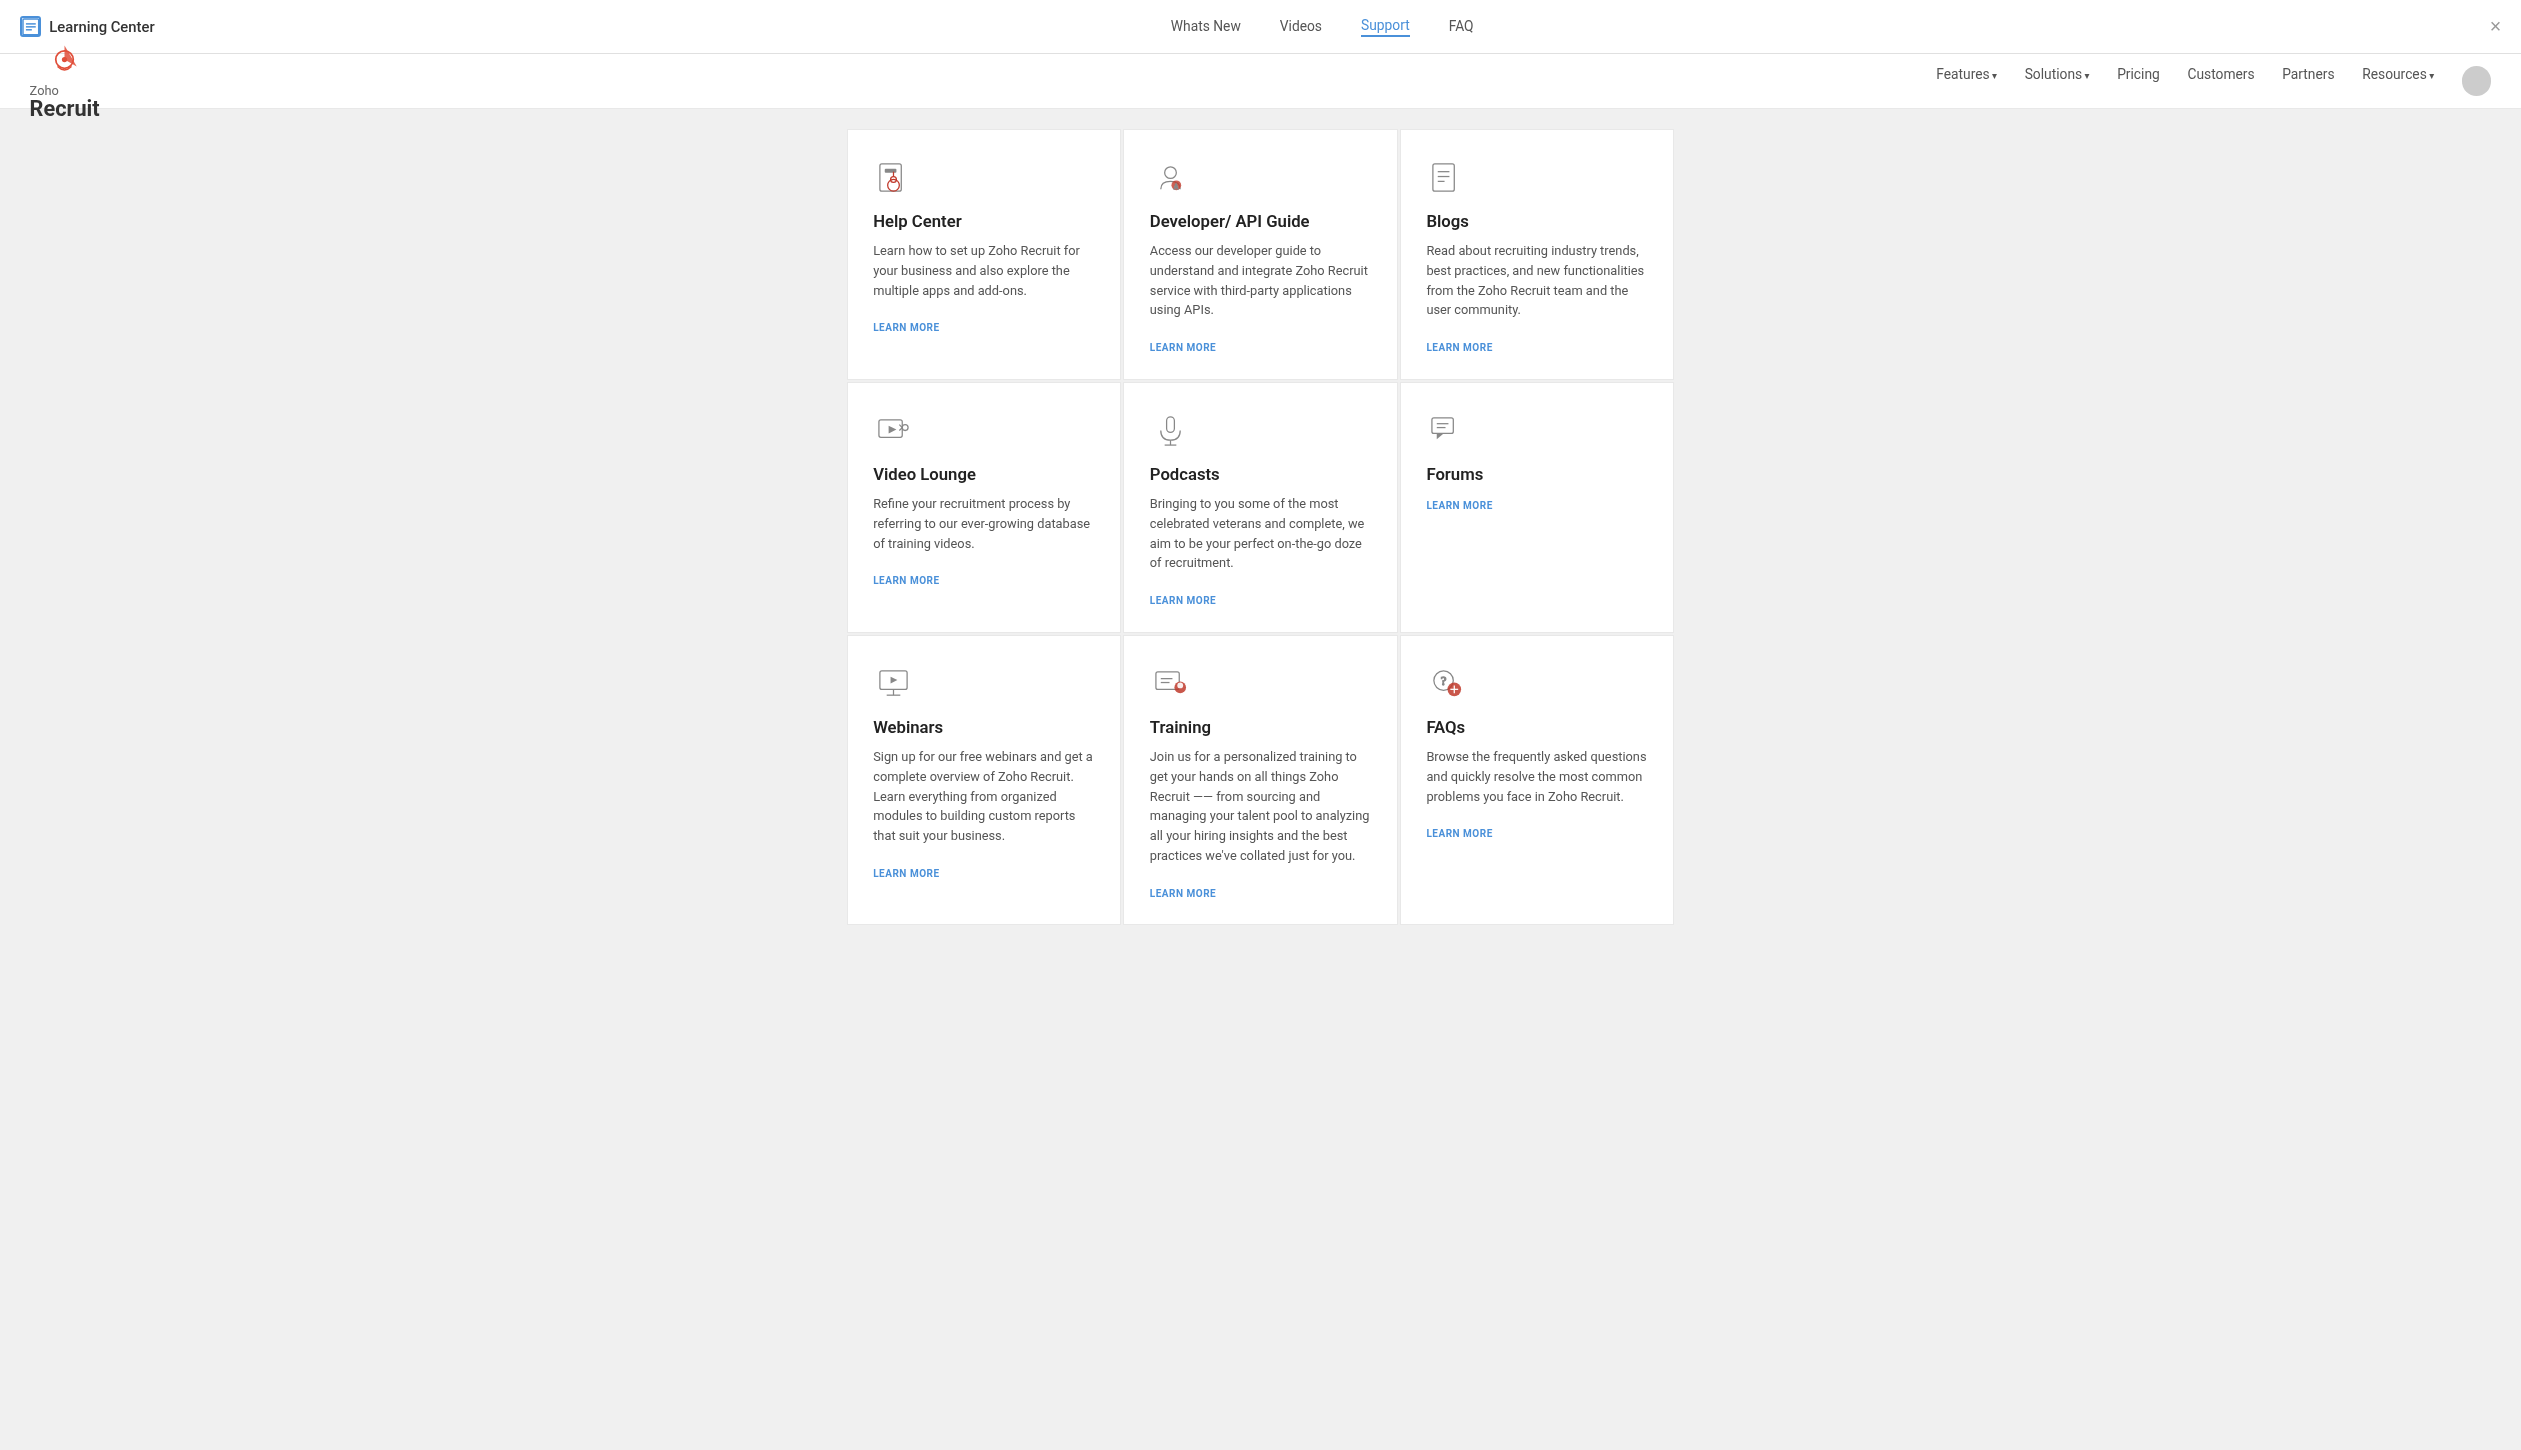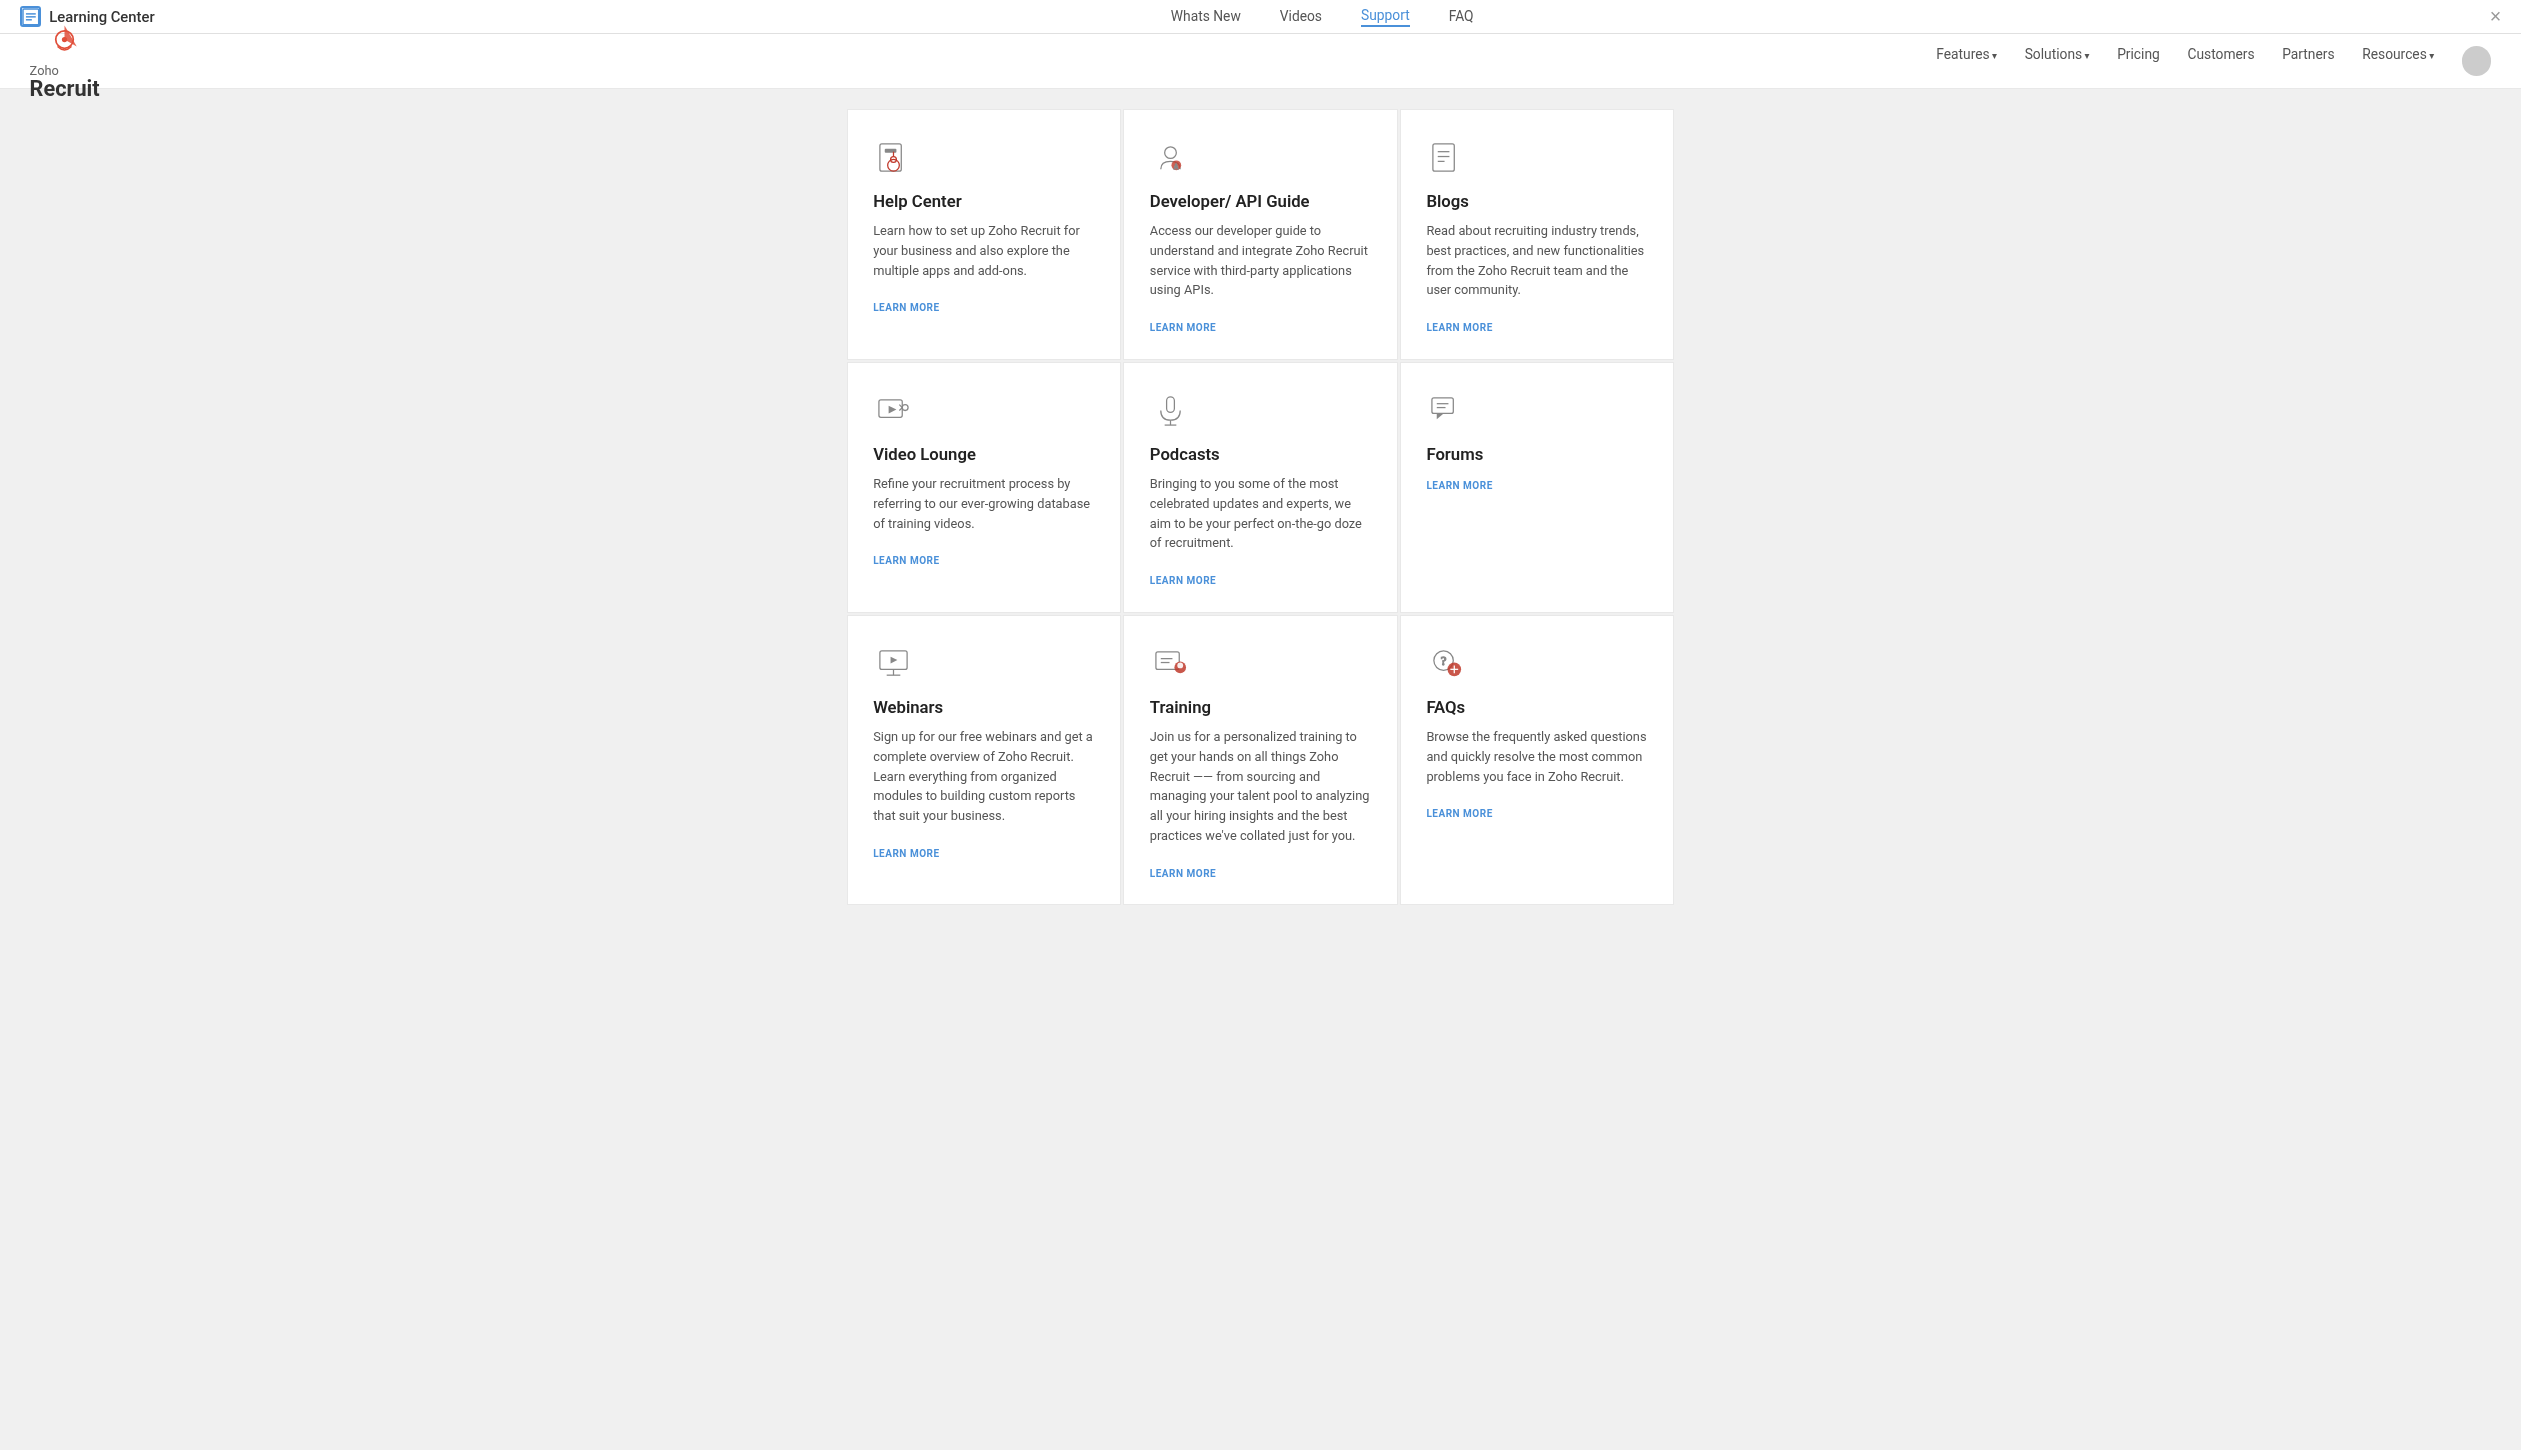--- a/index.html
+++ b/index.html
@@ -2,21 +2,21 @@
 <html><head>
   <meta charset="utf-8">
   <style>
     * { box-sizing: border-box; margin: 0; padding: 0; }
     body { font-family: -apple-system, BlinkMacSystemFont, 'Segoe UI', Roboto, sans-serif; background: #f0f0f0; }
 
     
     .top-bar {
       display: flex; align-items: center; justify-content: space-between;
       background: #fff; border-bottom: 1px solid #e0e0e0;
-      padding: 0 19.7px; height: 34px;
+      padding: 0 19.7px; height: 54px;
     }
     .top-bar-left { display: flex; align-items: center; gap: 7.9px; }
     .top-bar-logo-icon {
       width: 21.7px; height: 21.7px; border: 2px solid #4a90d9; border-radius: 3px;
       display: flex; align-items: center; justify-content: center;
       font-size: 9.9px; color: #4a90d9;
     }
     .top-bar-title { font-size: 14.8px; color: #333; font-weight: 500; }
     .top-bar-nav { display: flex; align-items: center; gap: 39px; }
     .top-bar-nav a {
@@ -167,21 +167,21 @@
       <div class="card">
     <div class="card-icon">
           <svg viewBox="0 0 36 36" fill="none" stroke="#888" stroke-width="1.3">
             <rect x="14" y="4" width="8" height="16" rx="4"></rect>
             <path d="M8 18 Q8 28 18 28 Q28 28 28 18" stroke="#888" fill="none"></path>
             <line x1="18" y1="28" x2="18" y2="33"></line>
             <line x1="12" y1="33" x2="24" y2="33"></line>
           </svg>
         </div>
     <div class="card-title">Podcasts</div>
-    <div class="card-desc">Bringing to you some of the most celebrated updates and experts, we aim to be your perfect on-the-go doze of recruitment.</div>
+    <div class="card-desc">Bringing to you some of the most celebrated veterans and complete, we aim to be your perfect on-the-go doze of recruitment.</div>
     <a href="#" class="learn-more">LEARN MORE</a>
   </div>
       <div class="card">
     <div class="card-icon">
           <svg viewBox="0 0 36 36" fill="none" stroke="#888" stroke-width="1.3">
             <rect x="3" y="5" width="22" height="16" rx="2"></rect>
             <polygon points="8,21 8,27 15,21" fill="#888" stroke="none"></polygon>
             <line x1="8" y1="11" x2="20" y2="11"></line>
             <line x1="8" y1="15" x2="17" y2="15"></line>
           </svg>

